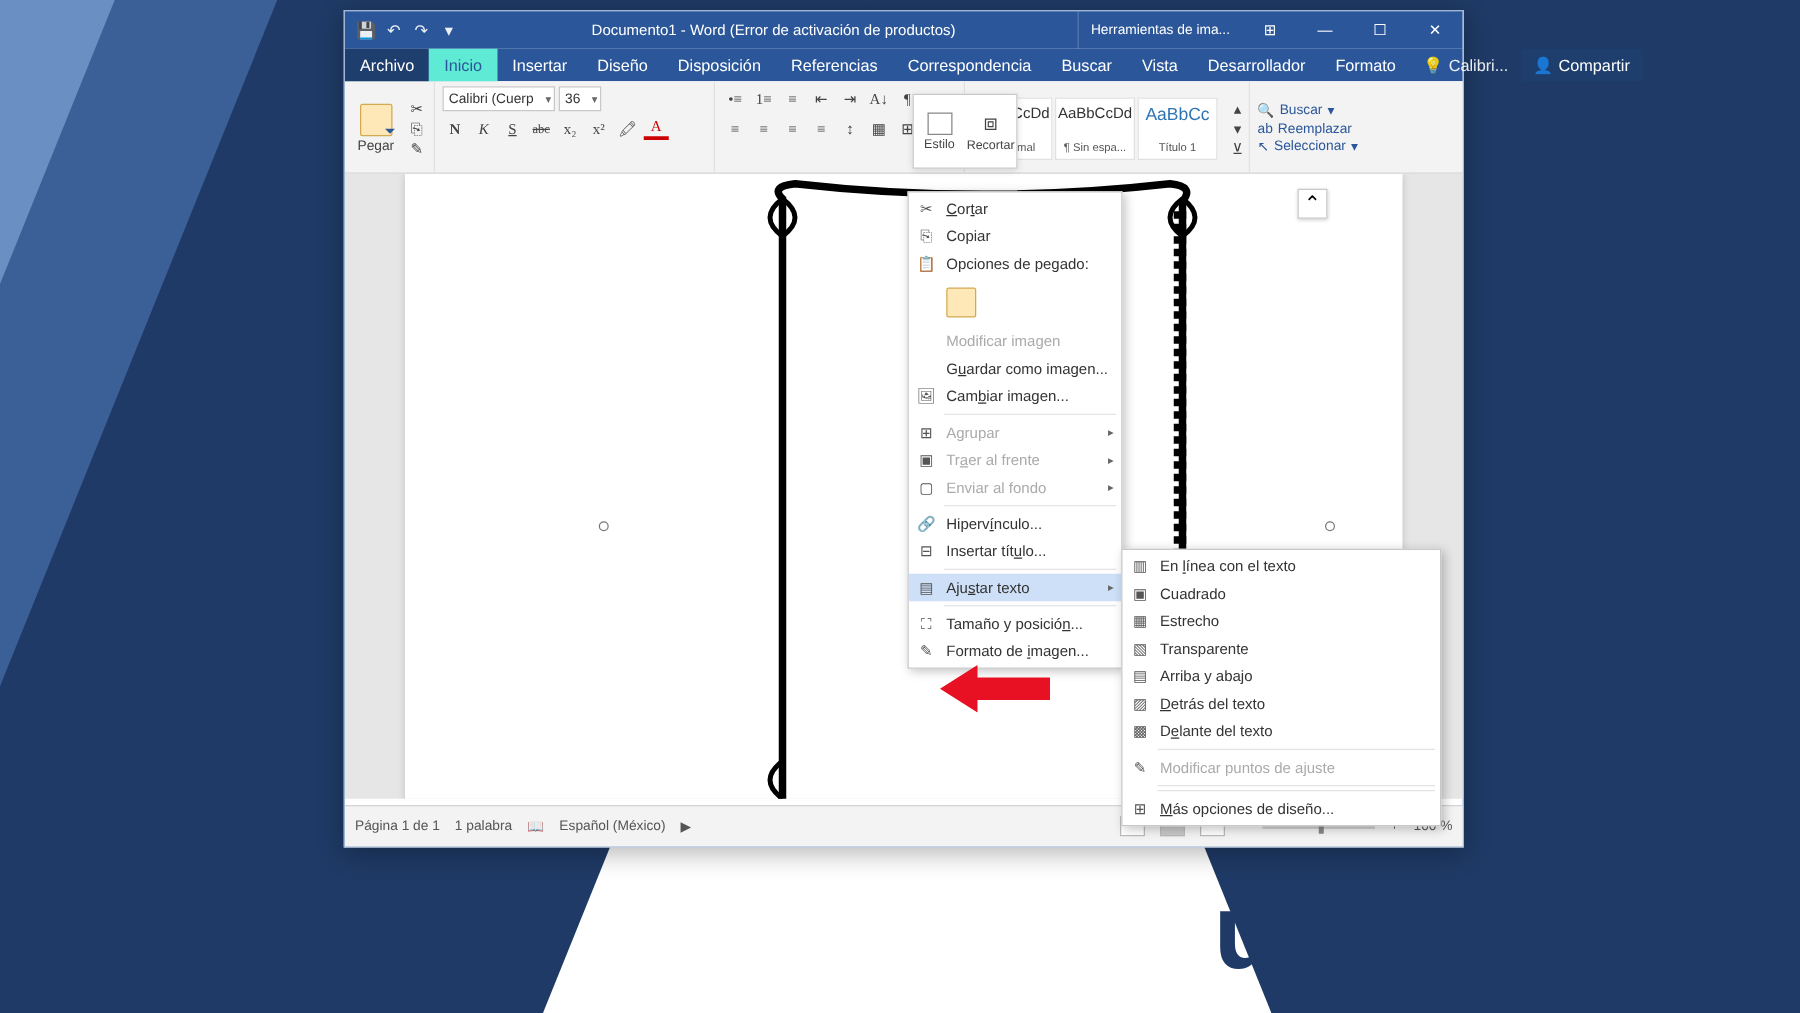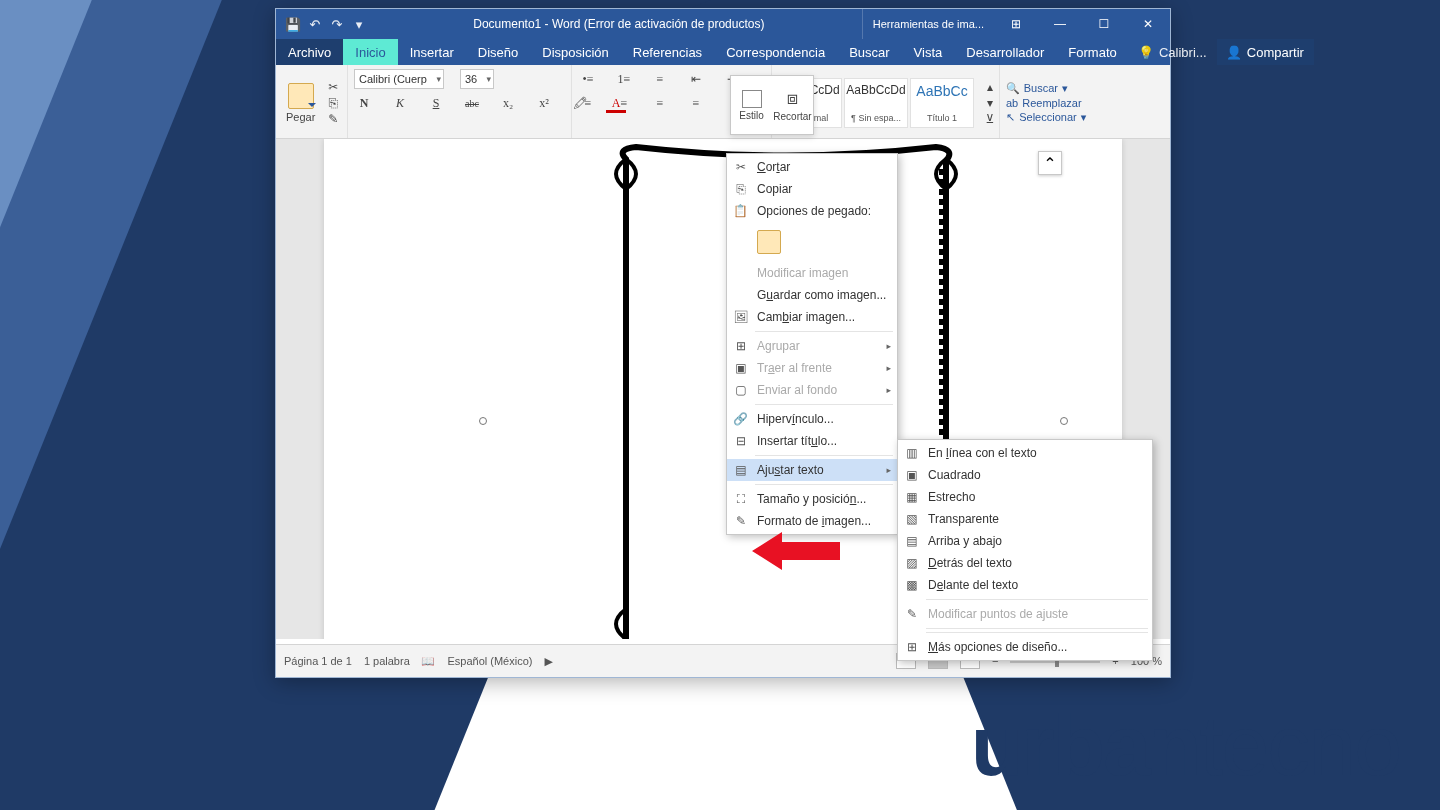--- a/index.html
+++ b/index.html
@@ -29,21 +29,21 @@
 .ribbon-tabs .tell{display:flex;align-items:center;gap:4px;padding:0 10px;opacity:.9}
 .ribbon-tabs .share{display:flex;align-items:center;gap:4px;padding:0 10px;background:#1e3e6e}
 .ribbon{height:74px;background:#f3f3f3;border-bottom:1px solid #d4d4d4;display:flex;font-size:11px;color:#444}
 .grp{border-right:1px solid #e1e1e1;padding:4px 6px 2px;display:flex;flex-direction:column;justify-content:space-between}
 .grp .body{flex:1;display:flex;align-items:center;gap:6px}
 .bigbtn{display:flex;flex-direction:column;align-items:center;gap:2px;padding:2px 4px}
 .bigbtn .ic{width:26px;height:26px;background:#ffe8b8;border:1px solid #d4a94f;border-radius:2px;position:relative}
 .bigbtn .ic::after{content:"";position:absolute;right:-3px;bottom:-3px;border:4px solid transparent;border-top-color:#2b579a}
 .minicol{display:flex;flex-direction:column;gap:2px}
 .mini{width:16px;height:14px;display:flex;align-items:center;justify-content:center;font-size:12px;color:#444}
-.fontrow{display:flex;gap:16px;align-items:flex-end}
+.fontrow{display:flex;gap:3px;align-items:center}
 .combo{height:20px;border:1px solid #c8c8c8;background:#fff;font-size:11px;padding:0 14px 0 4px;display:flex;align-items:center;position:relative;color:#333}
 .combo::after{content:"▾";position:absolute;right:2px;font-size:9px;color:#666}
 .fbtn{width:20px;height:20px;display:flex;align-items:center;justify-content:center;font-size:12px;color:#444;font-family:"Times New Roman",serif}
 .float-tool{position:absolute;left:454px;top:66px;width:84px;height:60px;background:#fff;border:1px solid #c8c8c8;box-shadow:0 2px 6px rgba(0,0,0,.15);display:flex;z-index:5}
 .float-tool .ft{flex:1;display:flex;flex-direction:column;align-items:center;justify-content:center;gap:2px;font-size:10px;color:#444}
 .float-tool .ft .ic2{width:20px;height:18px;border:1px solid #888;position:relative}
 .sty{display:flex;gap:2px}
 .stybox{width:64px;height:50px;border:1px solid #e1e1e1;background:#fff;display:flex;flex-direction:column;align-items:center;justify-content:space-between;padding:4px 2px;font-size:9px;color:#555}
 .stybox .prev{font-size:12px;color:#333}
 .stybox.t3 .prev{color:#2e74b5;font-size:14px}

